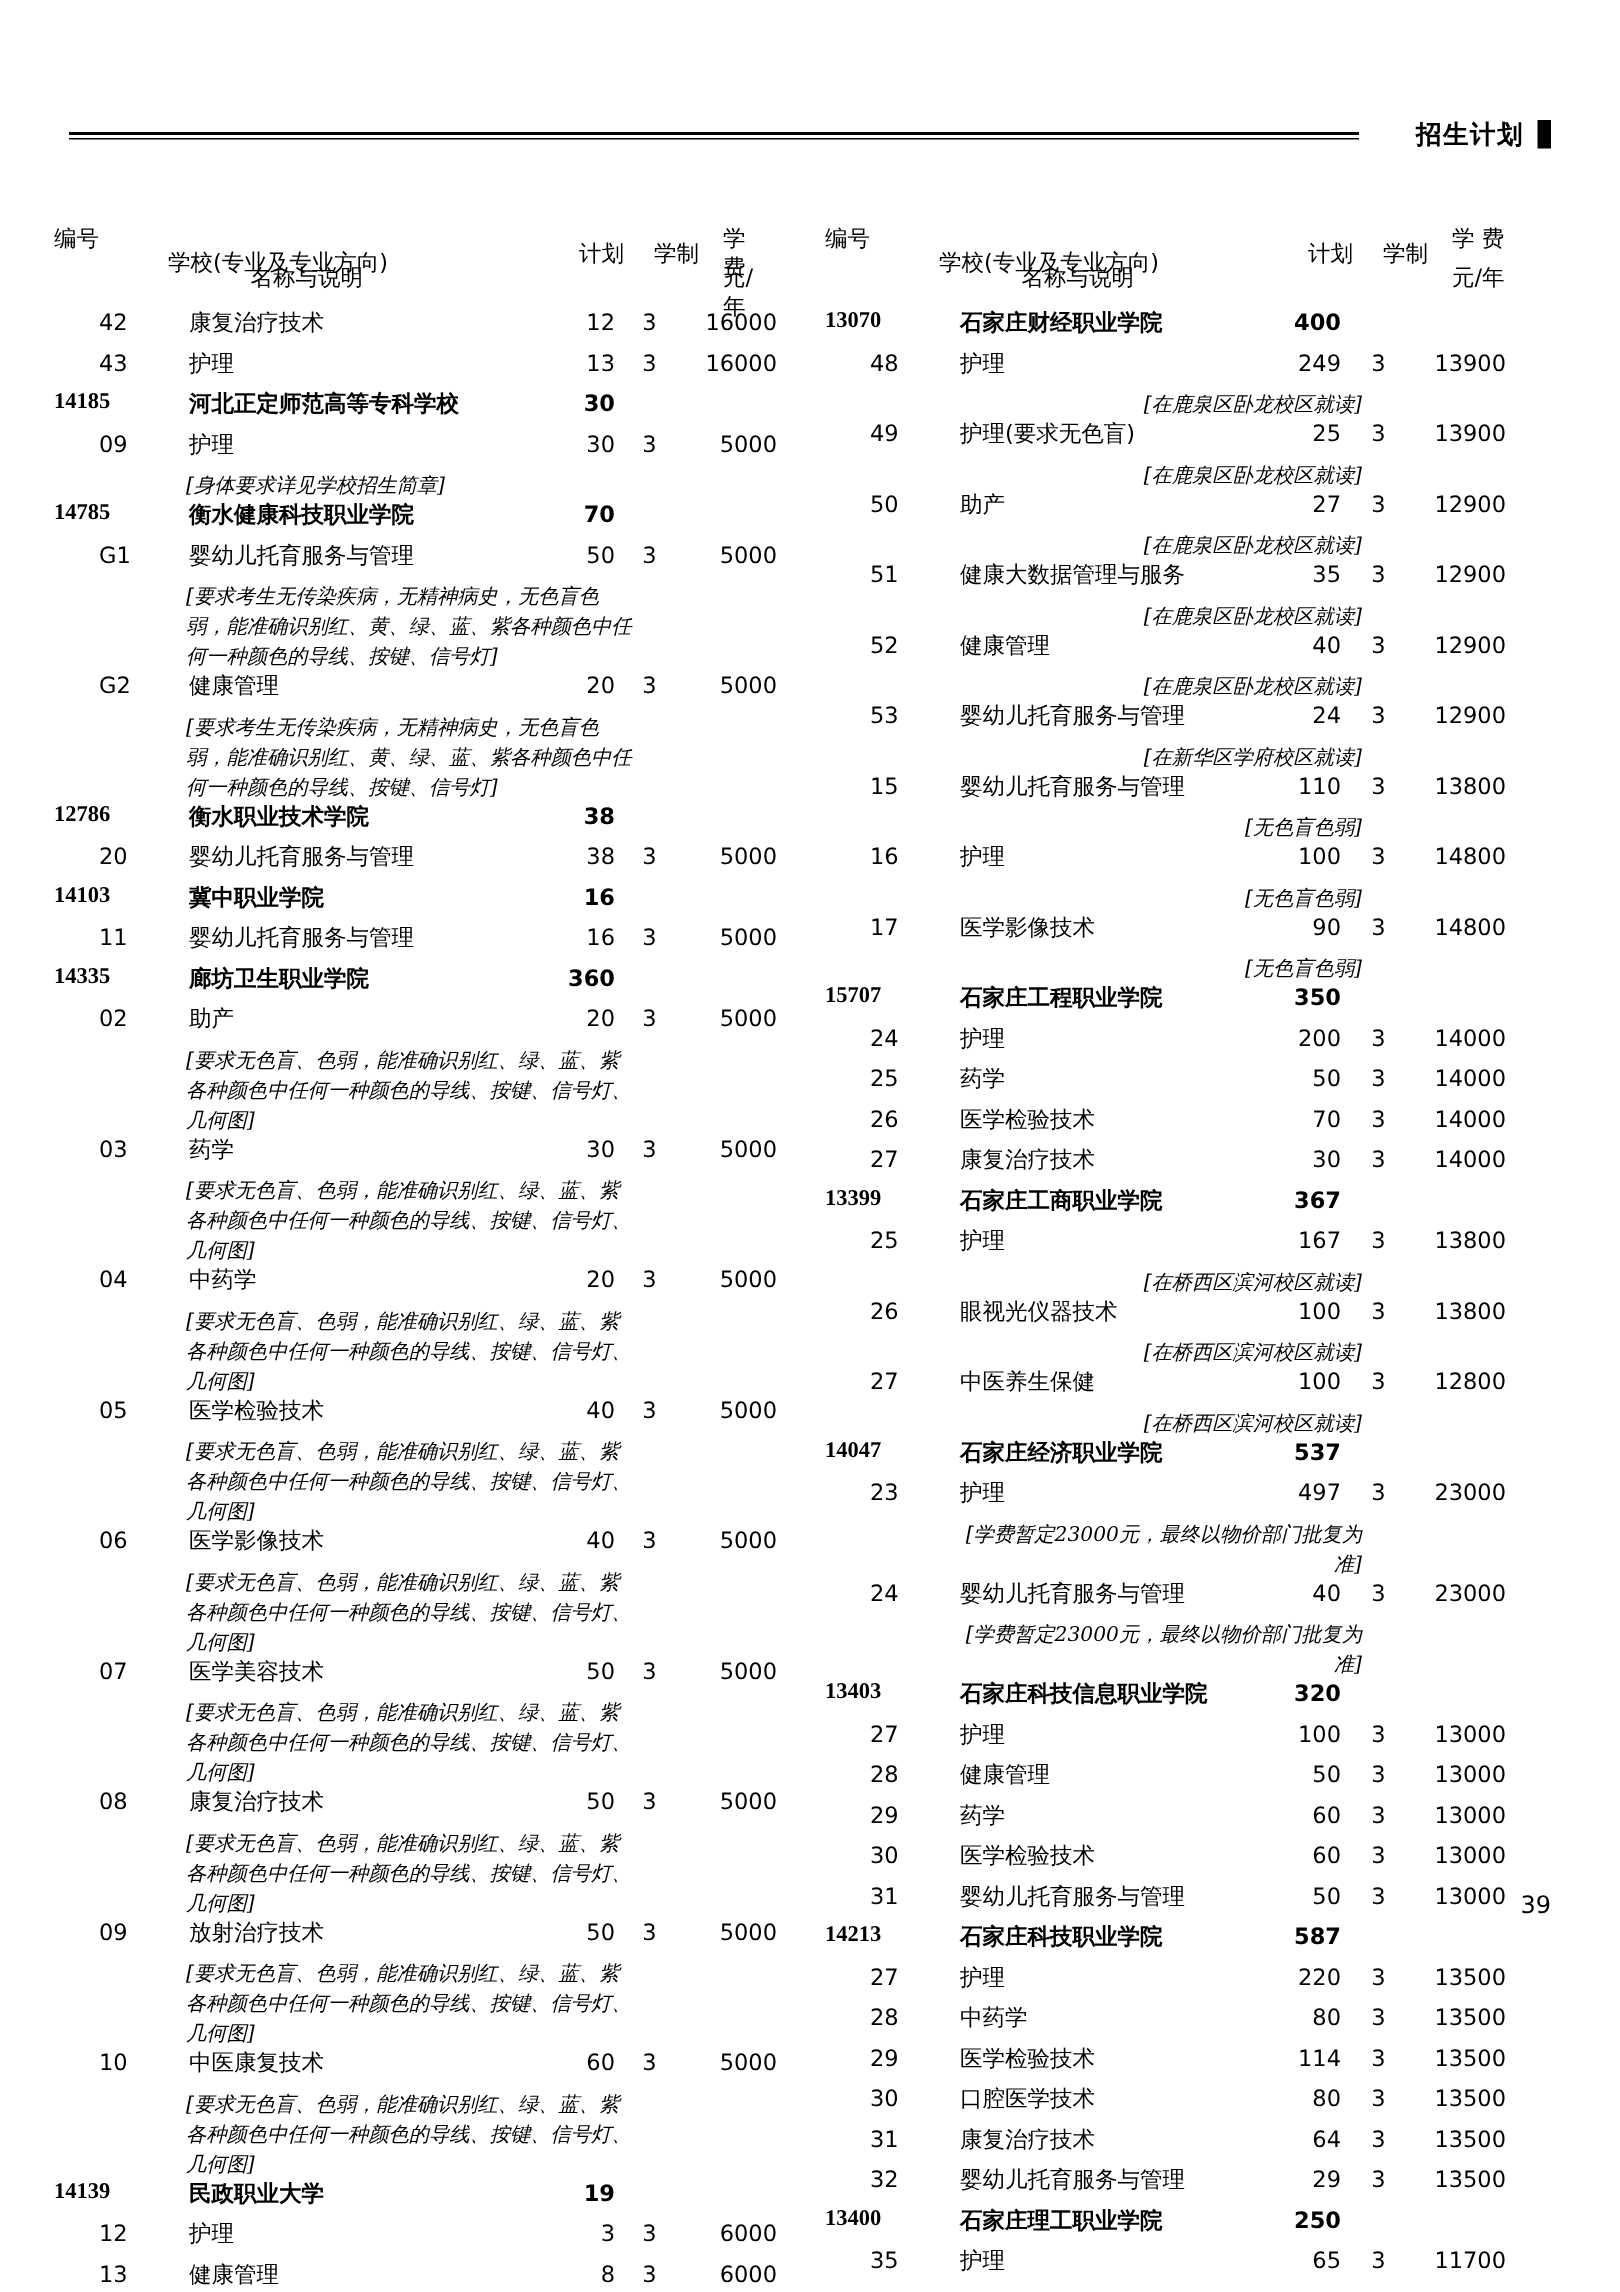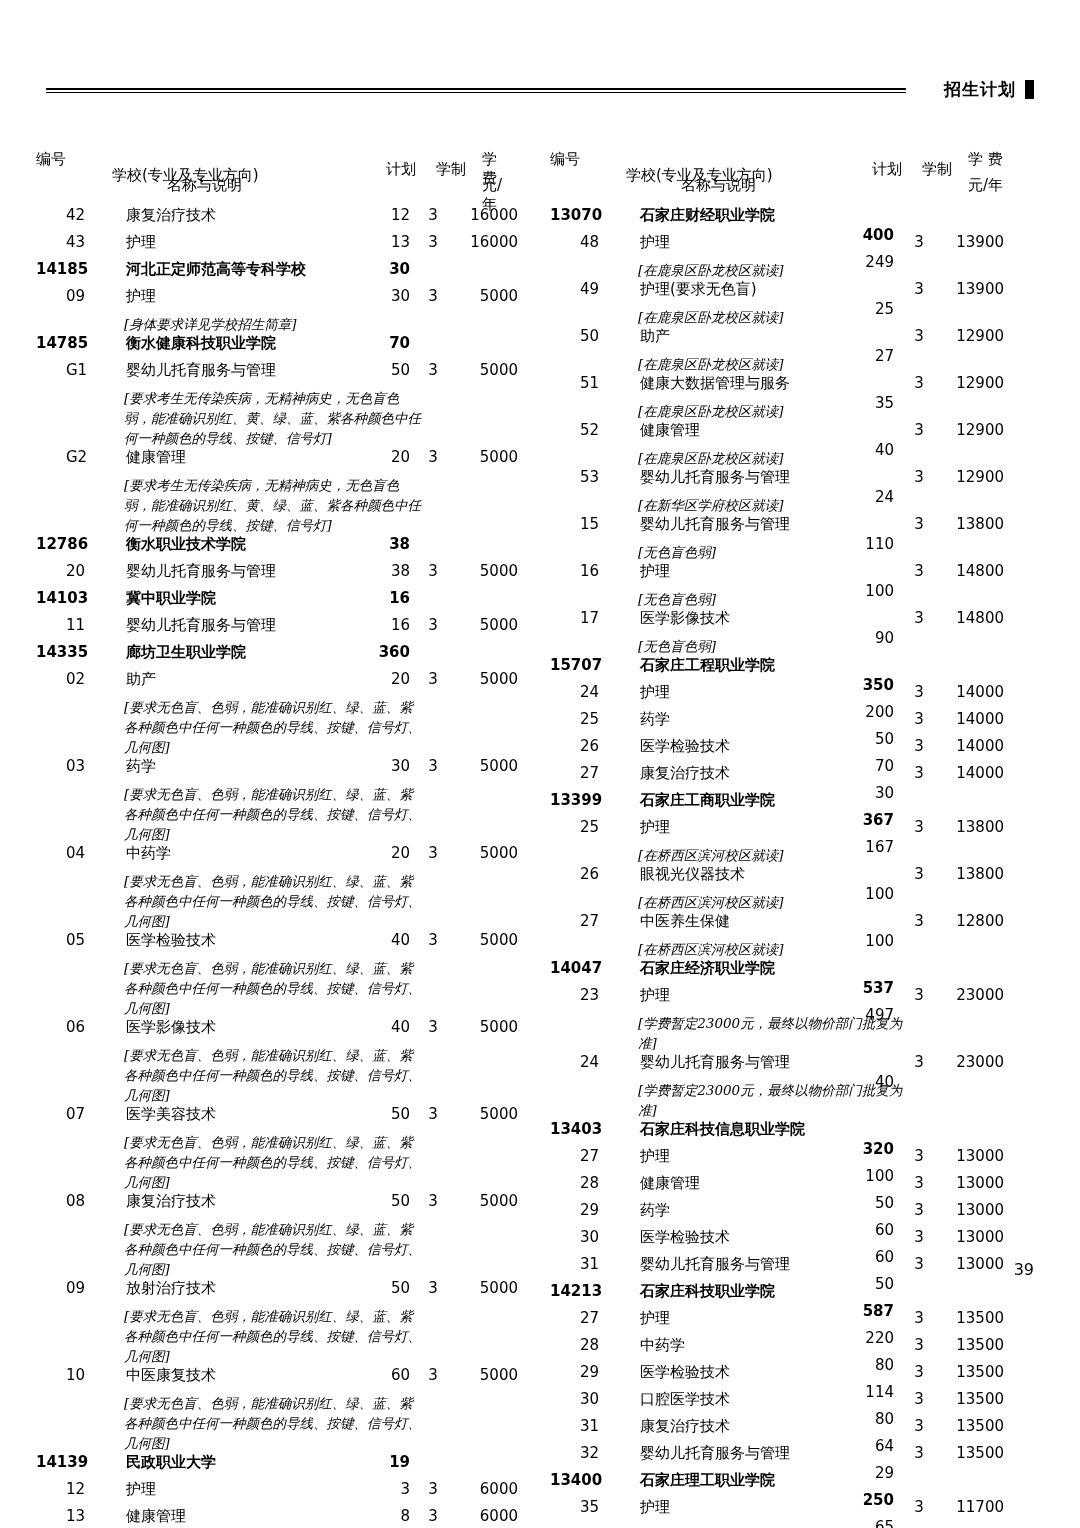--- a/index.html
+++ b/index.html
@@ -106,20 +106,21 @@
   .row .c-label {
     position: absolute;
     left: 90px;
     top: 0;
     width: 250px;
     font-size: 15px;
   }
   .row.school .c-code,
   .row.school .c-label {
     font-weight: bold;
+    font-family: Liberation Serif, serif;
   }
   .row .c-plan {
     position: absolute;
     left: 330px;
     top: 0;
     width: 44px;
     text-align: right;
     font-size: 15px;
   }
   .row .c-len {
@@ -131,35 +132,35 @@
     font-size: 15px;
   }
   .row .c-fee {
     position: absolute;
     left: 422px;
     top: 0;
     width: 60px;
     text-align: right;
     font-size: 15px;
   }
-  .col-right .row .c-plan { left: 300px; margin-top: 20px; }
+  .col-right .row .c-plan { left: 300px; }
   .col-right .row .c-len  { left: 360px; }
   .col-right .row .c-fee  { left: 394px; }
   .row.school .c-plan { font-weight: bold; }
 
   .note {
     position: relative;
     margin-left: 88px;
     width: 300px;
     font-size: 13.5px;
     font-style: italic;
     line-height: 20px;
     font-family: "DejaVu Serif", "Liberation Serif", serif;
   }
-  .col-right .note { width: 270px; }
+  .col-right .note { width: 270px; text-align: right; }
 
   .pagenum {
     position: absolute;
     right: 46px;
     bottom: 38px;
     font-size: 16px;
   }
 </style>
 </head>
 <body>

